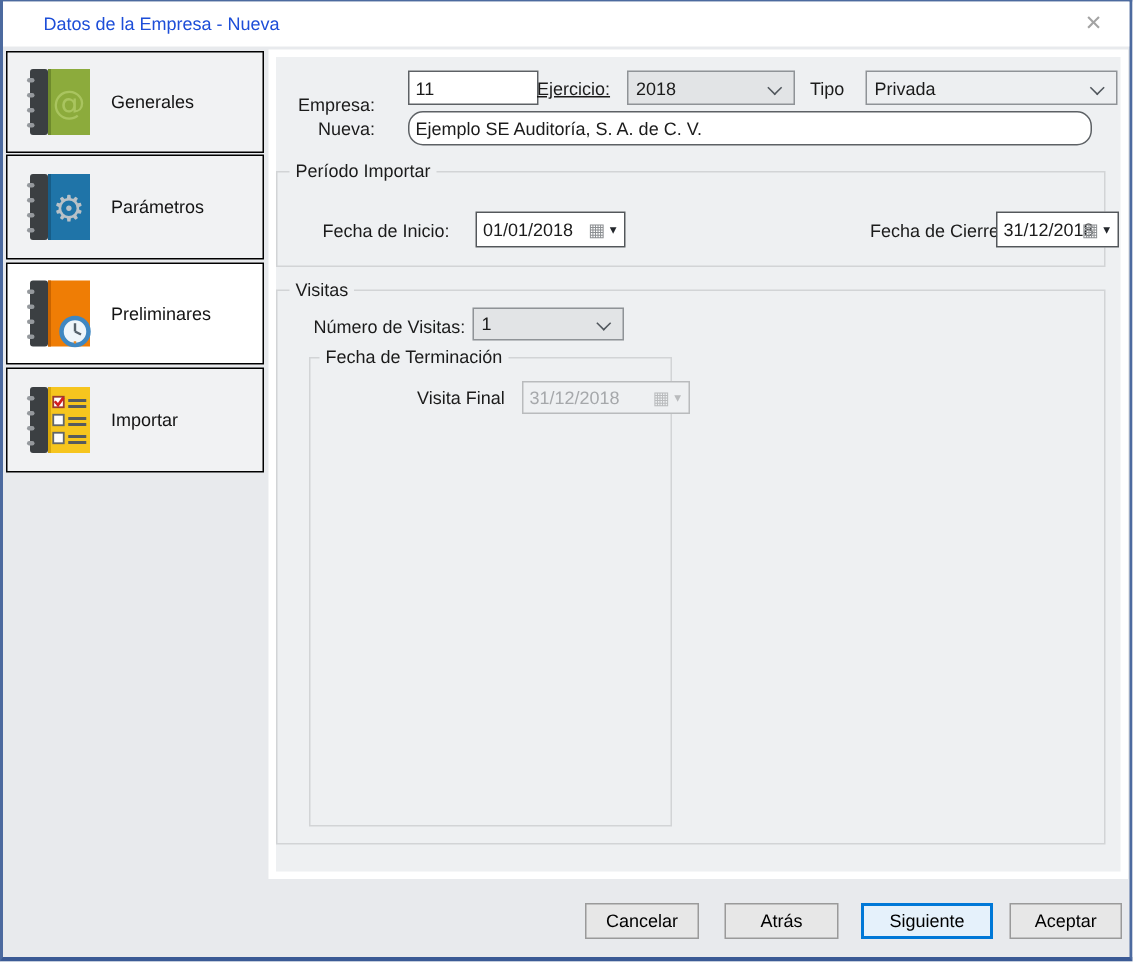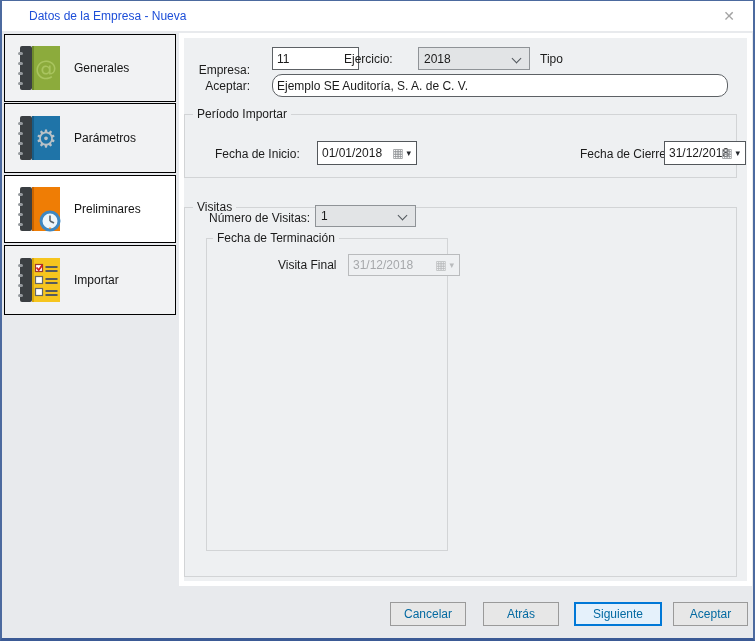--- a/index.html
+++ b/index.html
@@ -55,21 +55,21 @@
     display:flex; align-items:center; gap:3px; }
   .dp-cal { font-size:12px; color:#8d9093; line-height:1; }
   .dp-arrow { font-size:9px; color:#23262b; line-height:1; }
   .datepicker.disabled { background:#eef0f2; border-color:#b9bbbd; color:#a6a8ab; }
   .datepicker.disabled .dp-cal, .datepicker.disabled .dp-arrow { color:#b9bbbd; }
 
   .groupbox { position:absolute; border:1px solid #d2d4d6; }
   .gb-title { position:absolute; top:-8px; background:#eef0f2; padding:0 4px; color:#1b1b1b; white-space:nowrap; }
 
   .btn { position:absolute; top:601px; height:24px; background:#e7e7e7; border:1px solid #9a9a9a;
-    display:flex; align-items:center; justify-content:center; font-size:12px; color:#0369a1; }
+    display:flex; align-items:center; justify-content:center; font-size:12px; color:#000000; }
   .btn.default { border:2px solid #0078d7; background:#e5f1fb; }
 </style>
 </head>
 <body>
 
 <div class="window">
 
   <div class="titlebar">
     <span class="title">Datos de la Empresa - Nueva</span>
     <span class="close-btn">✕</span>
@@ -142,29 +142,33 @@
       <rect x="28.5" y="25" width="12" height="2" fill="#565a5e"></rect>
       <rect x="28.5" y="33" width="12" height="2" fill="#565a5e"></rect>
       <rect x="28.5" y="37" width="12" height="2" fill="#565a5e"></rect>
     </svg>
     <span class="si-label">Importar</span>
   </div>
 
   <span class="lbl ta-r" style="left:185px; top:62px; width:63px;">Empresa:</span>
   <input class="txt-input" style="left: 270px; top: 46px; width: 87px; height: 23px;" value="11">
 
-  <span class="lbl ta-r" style="left:342px; top:51px; width:47px;">Ejercicio:</span>
+  <span class="lbl ta-r" style="left:356px; top:51px; width:47px;text-decoration:underline;">Ejercicio:</span>
   <div class="combo gray" style="left:416px; top:46px; width:112px; height:23px;">
     <span>2018</span>
     <span class="chev"></span>
   </div>
 
   <span class="lbl" style="left:538px; top:51px;">Tipo</span>
-
-  <span class="lbl ta-r" style="left:185px; top:78px; width:63px;">Aceptar:</span>
+  <div class="combo light" style="left:575px; top:46px; width:168px; height:23px;">
+    <span>Privada</span>
+    <span class="chev"></span>
+  </div>
+
+  <span class="lbl ta-r" style="left:185px; top:78px; width:63px;">Nueva:</span>
   <input class="txt-input" style="left: 270px; top: 73px; width: 456px; height: 23px; border-radius: 10px;" value="Ejemplo SE Auditoría, S. A. de C. V.">
 
   <div class="groupbox" style="left:182px; top:113px; width:553px; height:64px;">
     <span class="gb-title" style="left:8px;">Período Importar</span>
   </div>
   <span class="lbl ta-r" style="left:213px; top:146px; width:78px;">Fecha de Inicio:</span>
   <div class="datepicker" style="left:315px; top:140px; width:100px; height:24px;">
     <span>01/01/2018</span>
     <span class="dp-icons">
       <span class="dp-cal">▦</span>
@@ -173,21 +177,21 @@
   </div>
   <span class="lbl ta-r" style="left:578px; top:146px; width:77px;">Fecha de Cierre:</span>
   <div class="datepicker" style="left:662px; top:140px; width:82px; height:24px;">
     <span>31/12/2018</span>
     <span class="dp-icons">
       <span class="dp-cal">▦</span>
       <span class="dp-arrow">▾</span>
     </span>
   </div>
 
-  <div class="groupbox" style="left:182px; top:192px; width:553px; height:370px;margin-top:14px;">
+  <div class="groupbox" style="left:182px; top:192px; width:553px; height:370px;">
     <span class="gb-title" style="left:8px;">Visitas</span>
   </div>
   <span class="lbl" style="left:207px; top:210px;">Número de Visitas:</span>
   <div class="combo gray" style="left:313px; top:204px; width:101px; height:22px;">
     <span>1</span>
     <span class="chev" style="top:6px;"></span>
   </div>
 
   <div class="groupbox" style="left:204px; top:237px; width:242px; height:313px;">
     <span class="gb-title" style="left:6px;text-align:right;">Fecha de Terminación</span>

